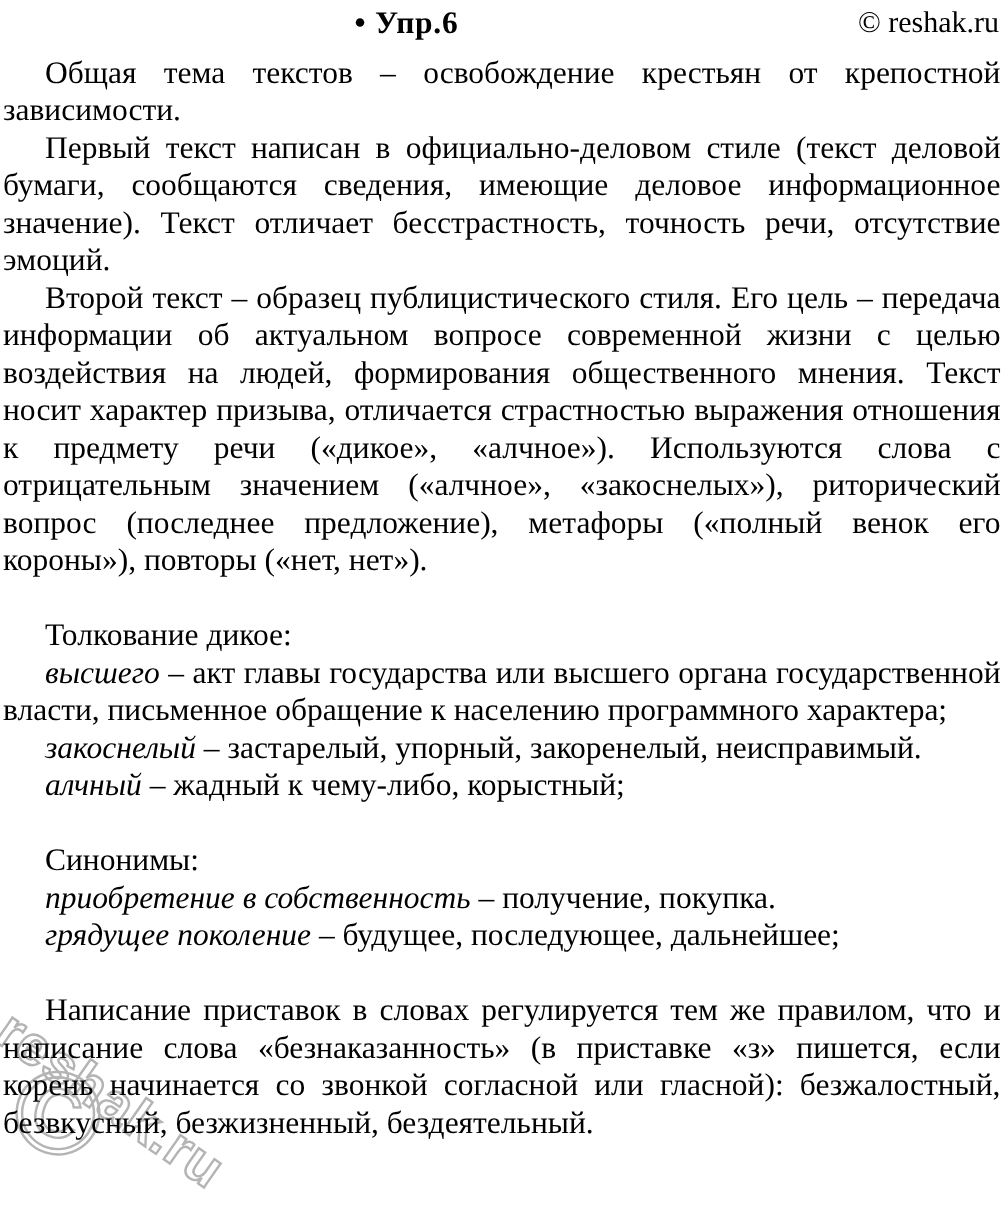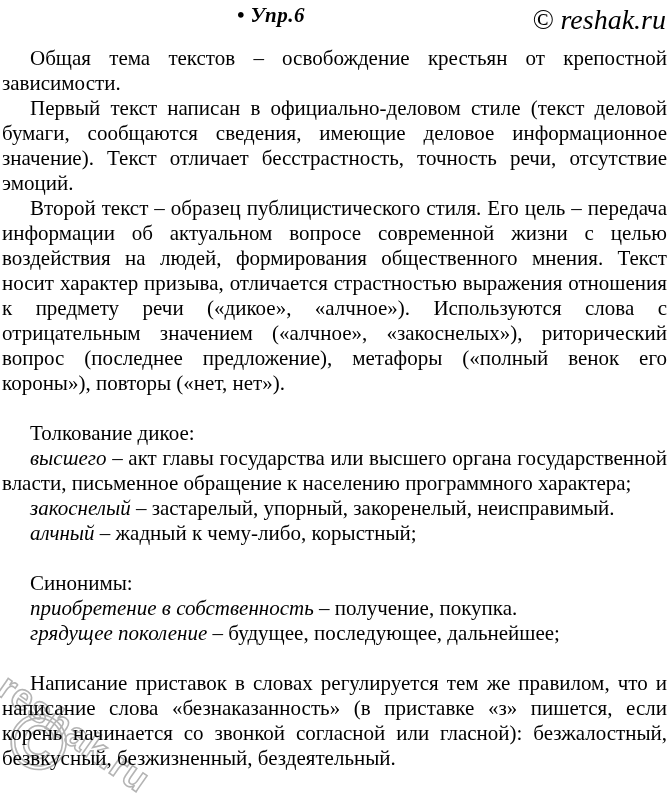--- a/index.html
+++ b/index.html
@@ -9,38 +9,37 @@
     height: 804px;
     background: #ffffff;
     font-family: "Liberation Serif", serif;
     font-size: 21px;
     color: #000000;
     overflow: hidden;
   }
   .header {
     position: relative;
     height: 26px;
-    padding-top: 14px;
-    font-style: italic;
+    padding-top: 4px;
   }
   .exercise-title {
     position: absolute;
     left: 176px;
     top: 3px;
     width: 190px;
     text-align: center;
     font-weight: bold;
     font-size: 21px;
     letter-spacing: 0.5px;
   }
   .copyright-label {
     position: absolute;
     right: 3px;
     top: 4px;
-    font-size: 28px;
+    font-size: 20px;
     font-weight: normal;
   }
   .content {
     position: relative;
     z-index: 1;
     margin-top: 6px;
     padding: 0 2px;
   }
   .content p {
     margin: 0;

